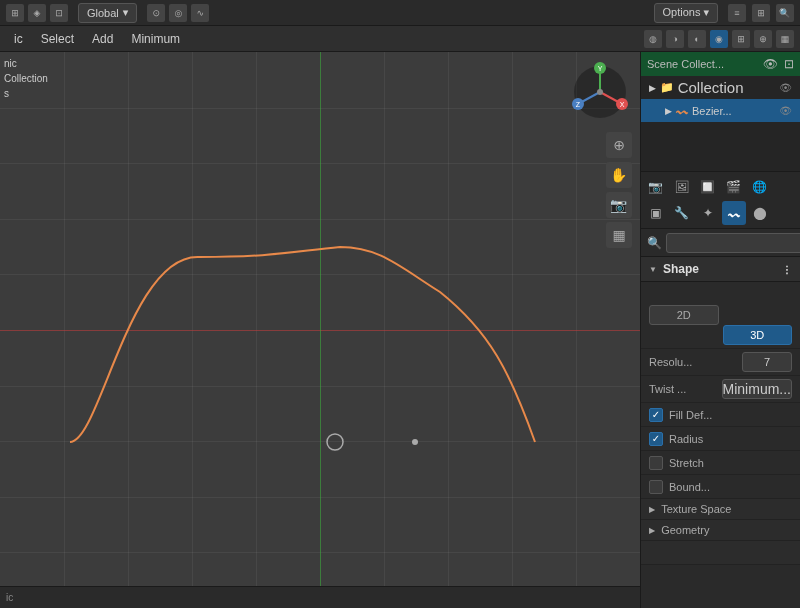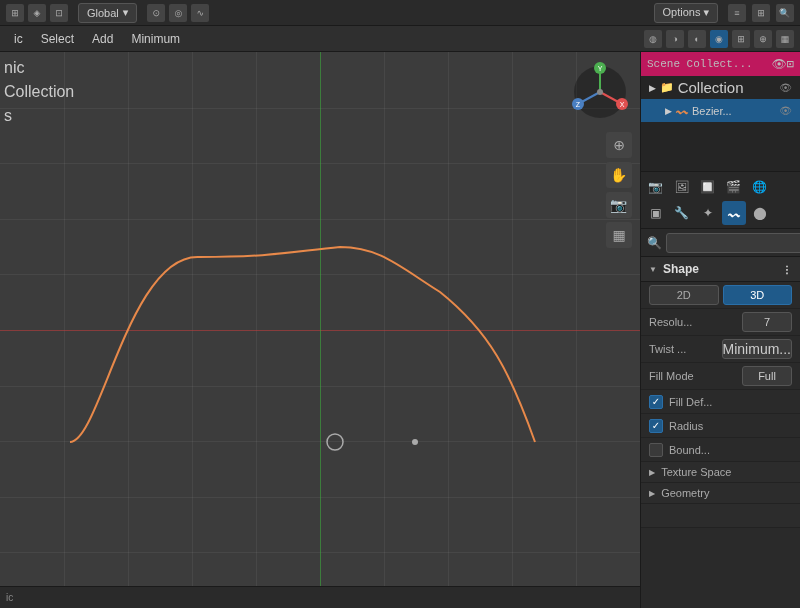--- a/index.html
+++ b/index.html
@@ -47,21 +47,21 @@
       overflow: hidden;
     }
 
     
     .grid-h { position: absolute; background: rgba(255,255,255,0.06); height: 1px; width: 100%; }
     .grid-v { position: absolute; background: rgba(255,255,255,0.06); width: 1px; height: 100%; }
     .axis-h { position: absolute; background: rgba(200,50,50,0.5); height: 1px; width: 100%; top: 50%; }
     .axis-v { position: absolute; background: rgba(50,180,50,0.5); width: 1px; height: 100%; left: 50%; }
 
     
-    .viewport-info { position: absolute; top: 4px; left: 4px; font-size: 16px; color: #ccc; }
+    .viewport-info { position: absolute; top: 4px; left: 4px; font-size: 10px; color: #ccc; }
     .viewport-info div { line-height: 1.5; }
 
     
     .curve-canvas { position: absolute; top: 0; left: 0; width: 100%; height: 100%; }
 
     
     .nav-gizmo { position: absolute; top: 10px; right: 10px; width: 60px; height: 60px; }
 
     
     .viewport-tools {
@@ -93,28 +93,27 @@
 
     
     .outliner {
       height: 120px;
       border-bottom: 1px solid #1a1a1a;
       background: #252525;
       flex-shrink: 0;
     }
     .outliner-header {
       height: 24px;
-      background: #be185d;
+      background: #14532d;
       display: flex;
       align-items: center;
       padding: 0 6px;
-      gap: 0;
+      gap: 6px;
       font-size: 11px;
       color: #bbb;
-      font-family: Liberation Mono, monospace;
     }
     .outliner-item {
       padding: 3px 8px;
       font-size: 11px;
       color: #ccc;
       display: flex;
       align-items: center;
       gap: 4px;
     }
     .outliner-item.selected { background: #1f5a8a; }
@@ -205,21 +204,21 @@
       display: flex; align-items: center; justify-content: center;
       font-size: 11px; color: #ccc; cursor: pointer;
     }
     .btn-toggle {
       height: 20px;
       border-radius: 3px;
       display: flex; align-items: center; justify-content: center;
       font-size: 11px; cursor: pointer; flex: 1;
     }
     .btn-toggle.inactive { background: #3a3a3a; border: 1px solid #555; color: #aaa; }
-    .btn-toggle.active { background: #1f5a8a; border: 1px solid #2a6fa8; color: #fff; }
+    .btn-toggle.active { background: #1f5a8a; border: 1px solid #2a6fa8; color: #fff; margin-top: 40px; }
 
     
     .checkbox-row {
       display: flex;
       align-items: center;
       padding: 3px 8px;
       min-height: 24px;
       border-bottom: 1px solid #222;
       gap: 6px;
     }
@@ -428,33 +427,33 @@
         <div class="prop-value">7</div>
       </div>
 
 
       <div class="prop-row">
         <span class="prop-label">Twist ...</span>
         <div class="prop-value" style="min-width:70px;font-size:14px;">Minimum...</div>
       </div>
 
 
-      <div class="prop-row">
-        <span class="prop-label">Fill Mode</span>
-        <div class="prop-value" style="min-width:50px;">Full</div>
-      </div>
 
       <div class="checkbox-row">
         <div class="checkbox">✓</div>
         <span class="prop-label">Fill Def...</span>
       </div>
 
       <div class="checkbox-row">
         <div class="checkbox">✓</div>
         <span class="prop-label">Radius</span>
+      </div>
+      <div class="checkbox-row">
+        <div class="checkbox unchecked"></div>
+        <span class="prop-label">Stretch</span>
       </div>
       <div class="checkbox-row">
         <div class="checkbox unchecked"></div>
         <span class="prop-label">Bound...</span>
       </div>
 
       <div class="collapse-row">
         <span class="triangle">▶</span>
         <span>Texture Space</span>
       </div>

